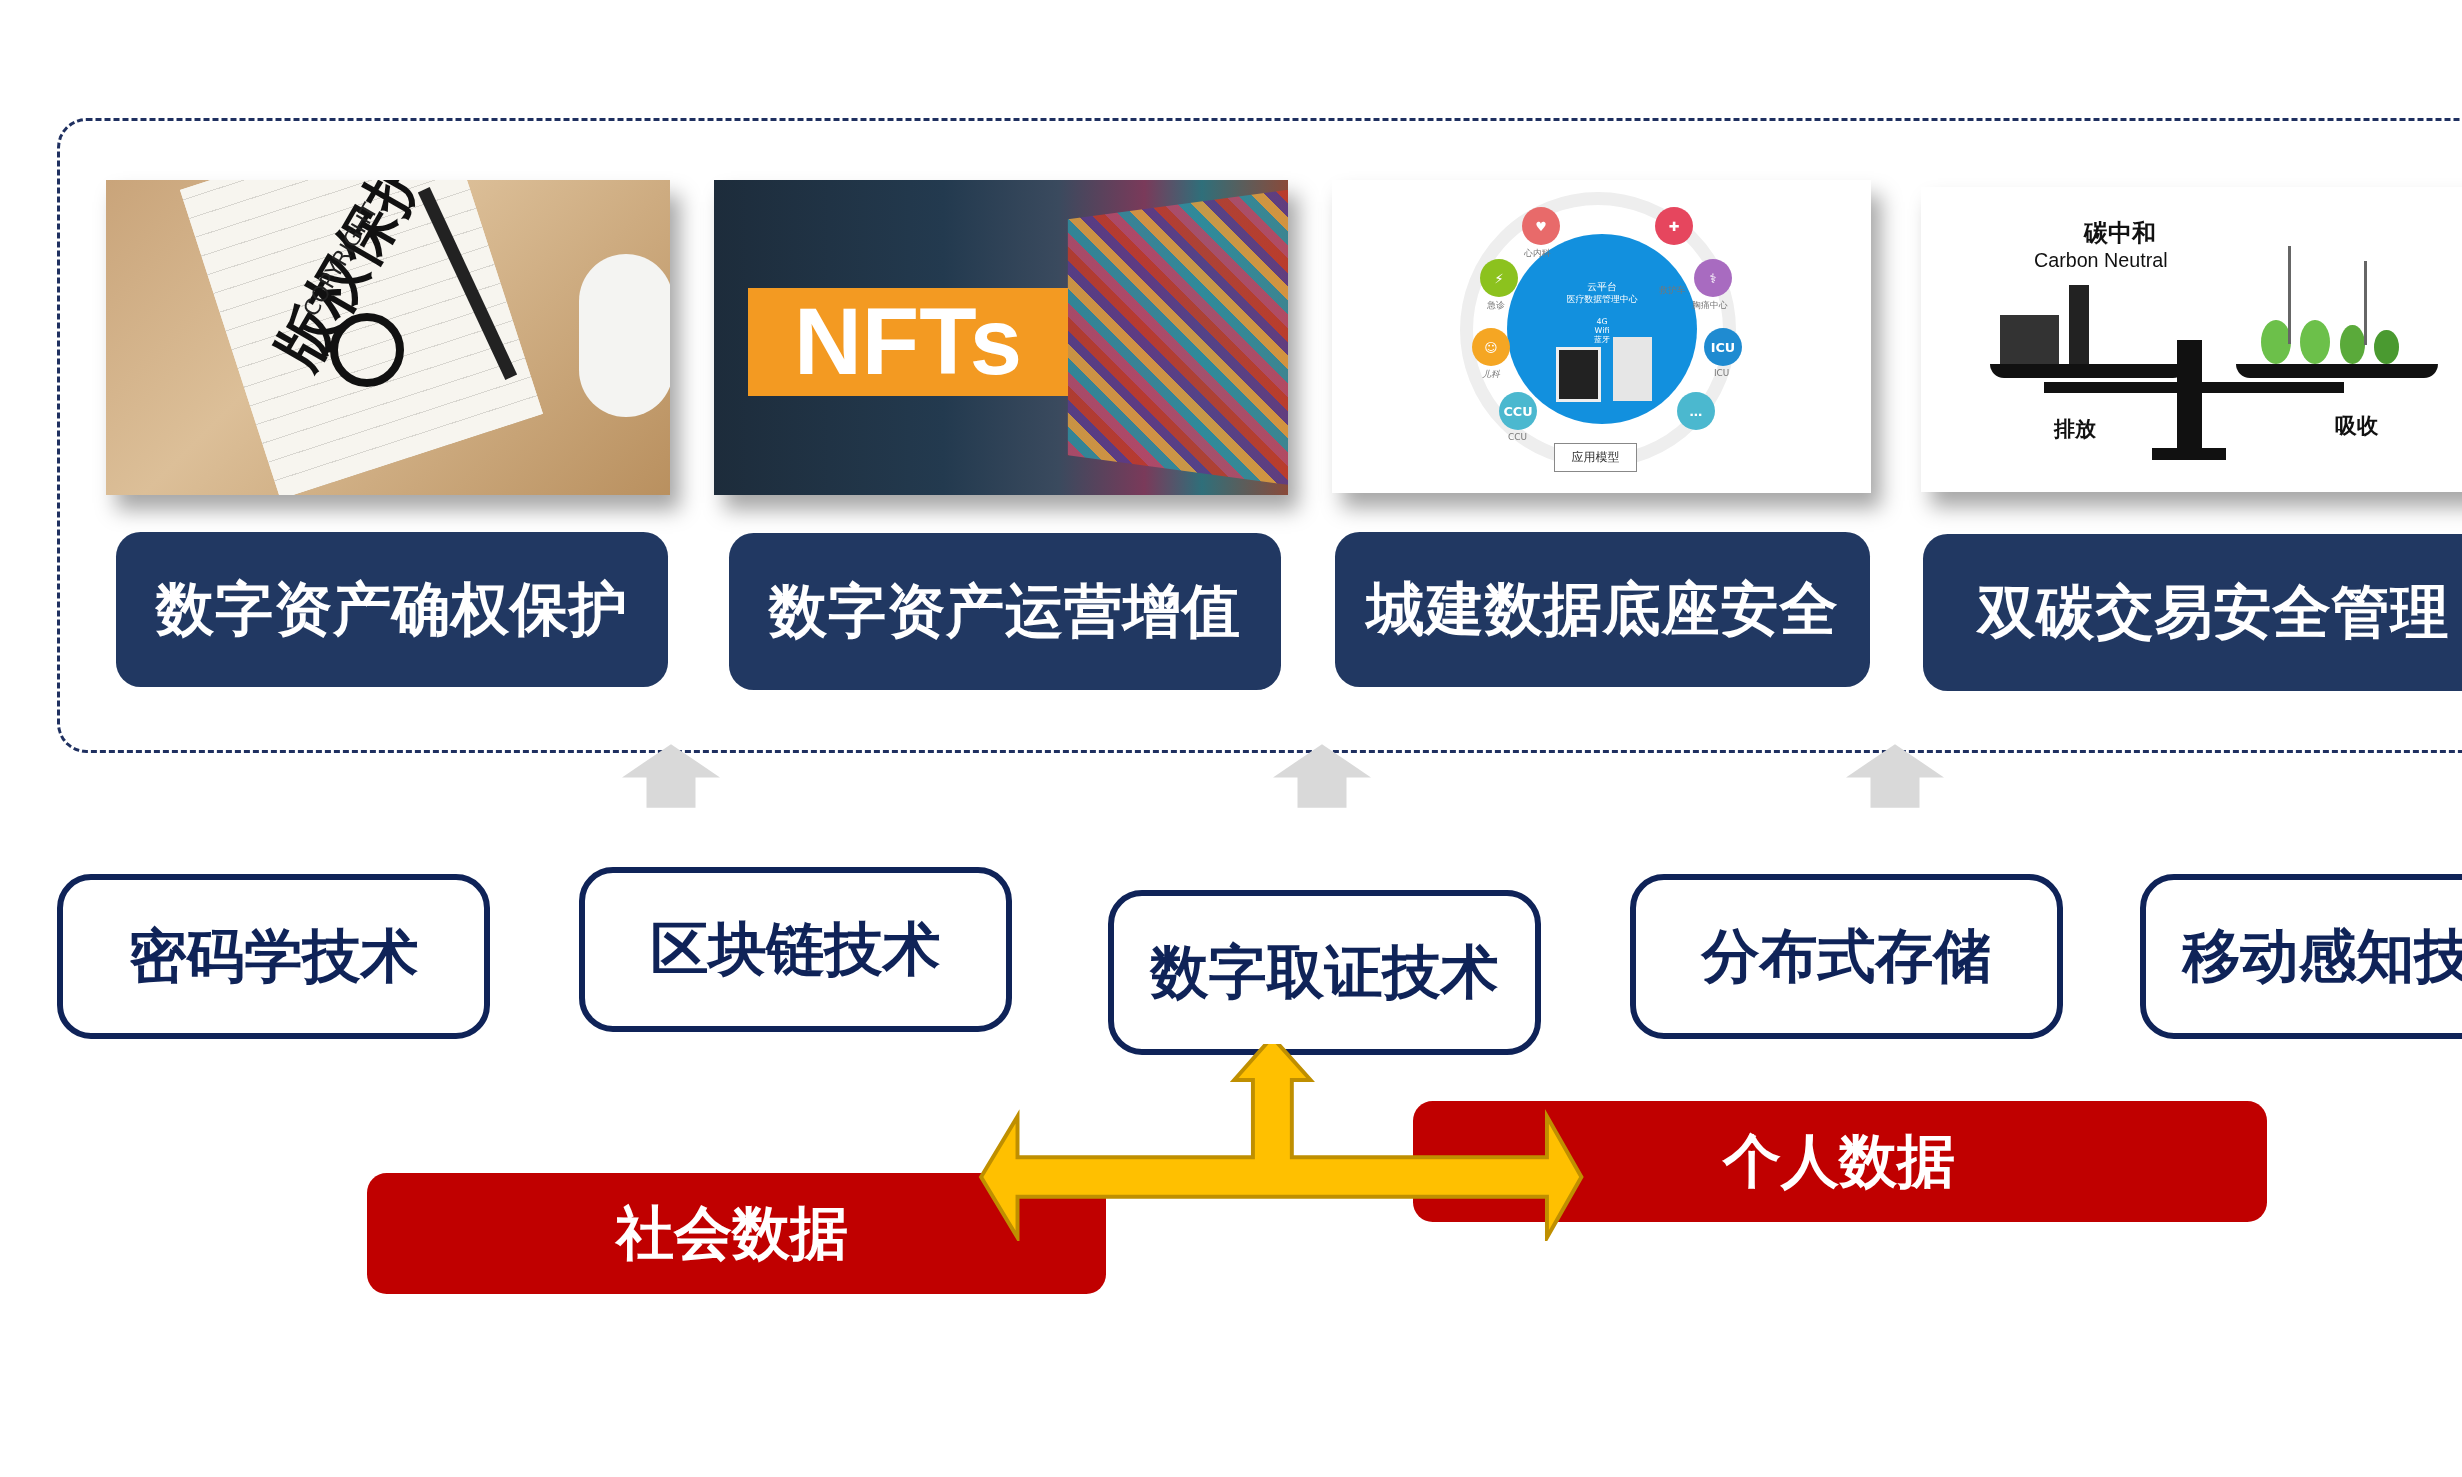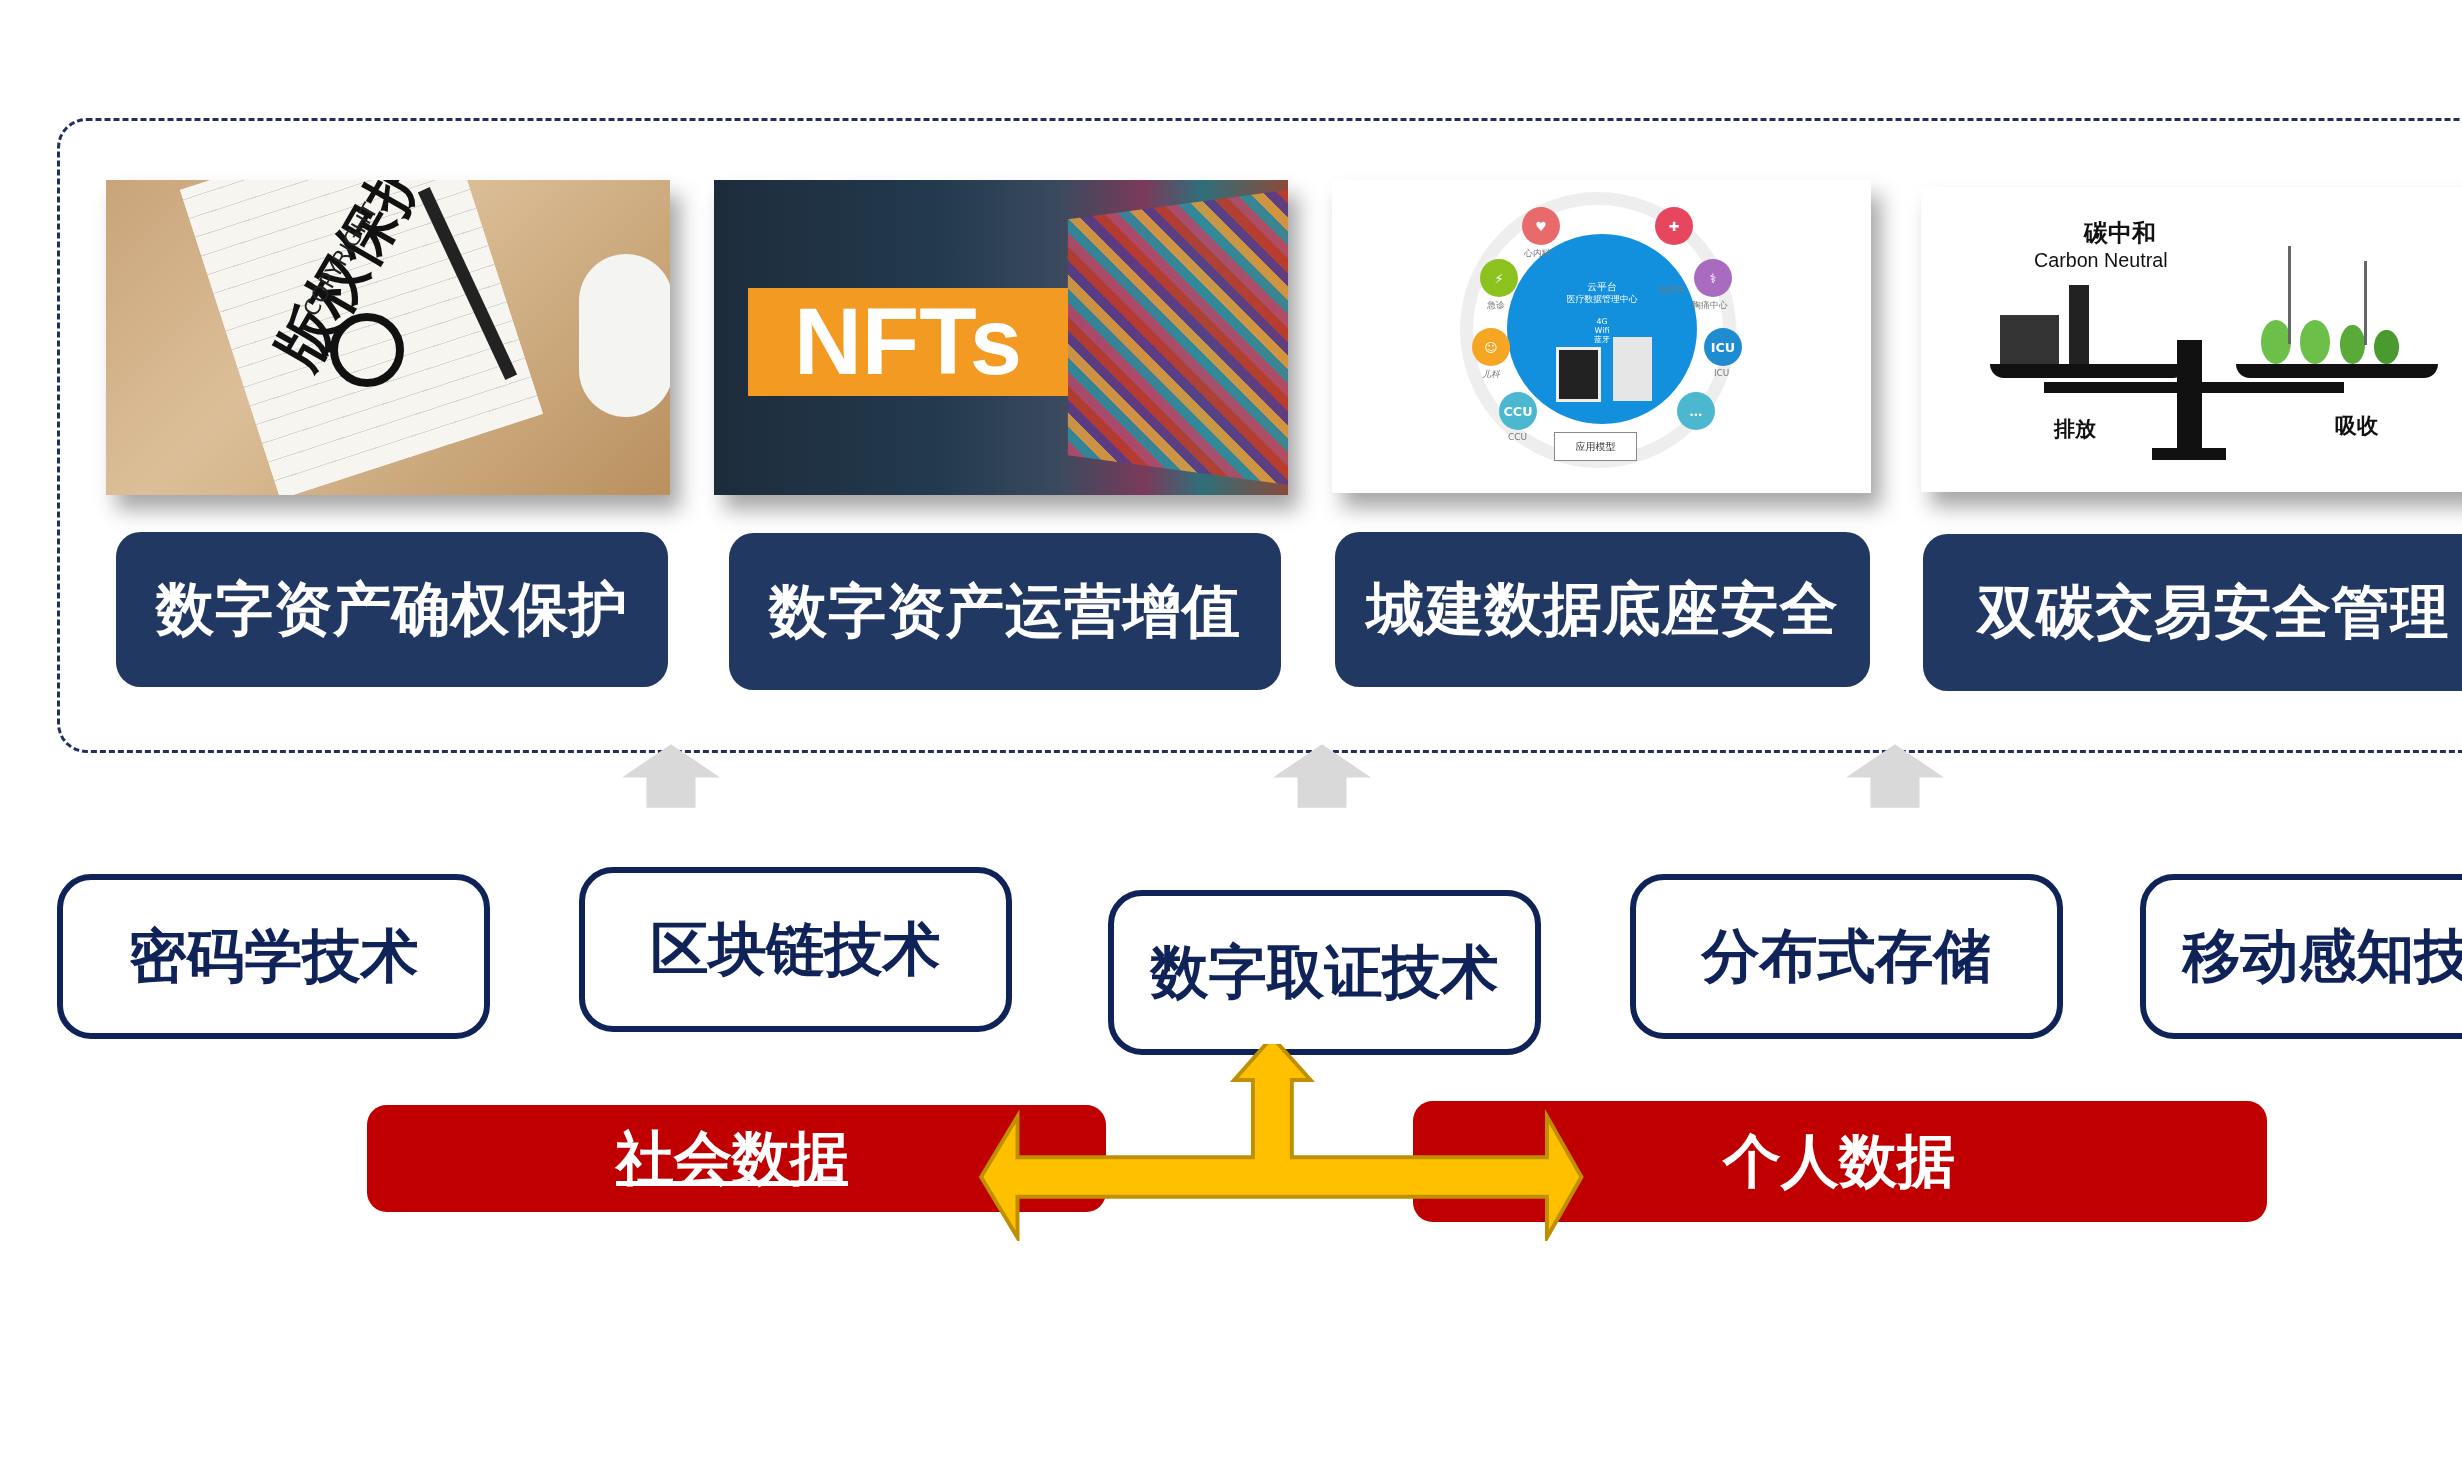--- a/index.html
+++ b/index.html
@@ -33,22 +33,22 @@
              color:#fff; font-weight:bold; font-size:94px; display:flex; align-items:center;
              justify-content:center; font-family:"Liberation Sans",sans-serif; }
   .mosaic { left:315px; top:9.8px; width:259px; height:295px;
             background:repeating-linear-gradient(45deg,#b84b6a 0 9.8px,#2f8fa0 9.8px 19.7px,#e0a040 19.7px 29.5px,#5a3b8a 29.5px 39px,#c23a2a 39px 49px);
             opacity:0.85; clip-path:polygon(15% 10%,100% 0,100% 100%,15% 90%); }
   .bluecircle { left:175px; top:54px; width:190px; height:190px; border-radius:50%; background:#1290de; }
   .ring { left:128px; top:12.3px; width:276px; height:276px; border-radius:50%; border:13.8px solid #eeeeee; box-sizing:border-box; }
   .node { width:38px; height:38px; border-radius:50%; color:#fff; font-size:12.8px; font-weight:bold;
           display:flex; align-items:center; justify-content:center; }
   .smalltxt { font-size:8.9px; color:#777; }
-  .model { left:222px; top:252px; width:81px; height:27px; border:1px solid #888; background:#fff;
-           font-size:10px; color:#333; display:flex; align-items:center; justify-content:center; }
+  .model { left:222px; top:263px; width:81px; height:27px; border:1px solid #888; background:#fff;
+           font-size:12px; color:#333; display:flex; align-items:center; justify-content:center; }
   .carbon-title { left:163px; top:29.5px; font-size:24px; font-weight:bold; color:#111; }
   .carbon-sub { left:113px; top:62px; font-size:19.7px; color:#111; font-family:"Liberation Sans",sans-serif; }
   .tray { height:13.8px; background:#111; border-radius:0 0 98px 98px; }
   .arrow-gray { width:98px; height:64px; }
 </style>
 </head>
 <body>
 
 <div class="abs container"></div>
 
@@ -132,19 +132,19 @@
 <svg class="abs arrow-gray" style="left:1846px;top:744px;" viewBox="0 0 200 130">
   <polygon points="100,0 200,68 150,68 150,130 50,130 50,68 0,68" fill="#d9d9d9"></polygon>
 </svg>
 
 <div class="abs tech" style="left:57px;top:874px;width:433px;height:165px;">密码学技术</div>
 <div class="abs tech" style="left:579px;top:867px;width:433px;height:165px;">区块链技术</div>
 <div class="abs tech" style="left:1108px;top:890px;width:433px;height:165px;text-align:center;">数字取证技术</div>
 <div class="abs tech" style="left:1630px;top:874px;width:433px;height:165px;">分布式存储</div>
 <div class="abs tech" style="left:2140px;top:874px;width:433px;height:165px;">移动感知技术</div>
 
-<div class="abs red" style="left:367px;top:1105px;width:739px;height:107px;justify-content:flex-start;padding-left:249px;box-sizing:border-box;text-decoration:underline;">社会数据</div>
+<div class="abs red" style="left:367px;top:1173px;width:739px;height:121px;justify-content:flex-start;padding-left:249px;box-sizing:border-box;">社会数据</div>
 <div class="abs red" style="left:1413px;top:1101px;width:854px;height:121px;justify-content:flex-start;padding-left:310px;box-sizing:border-box;">个人数据</div>
 
 <svg class="abs" style="left:978px;top:1044px;" width="606" height="197" viewBox="0 0 1230 400">
   <polygon points="6,290 80,167 80,250 558,250 558,93 520,93 597,6 675,93 637,93 637,250 1155,250 1155,167 1225,290 1155,413 1155,330 80,330 80,413" fill="#ffc000" stroke="#bf8f00" stroke-width="8" transform="translate(0,-20)"></polygon>
 </svg>
 
 
 </body></html>

